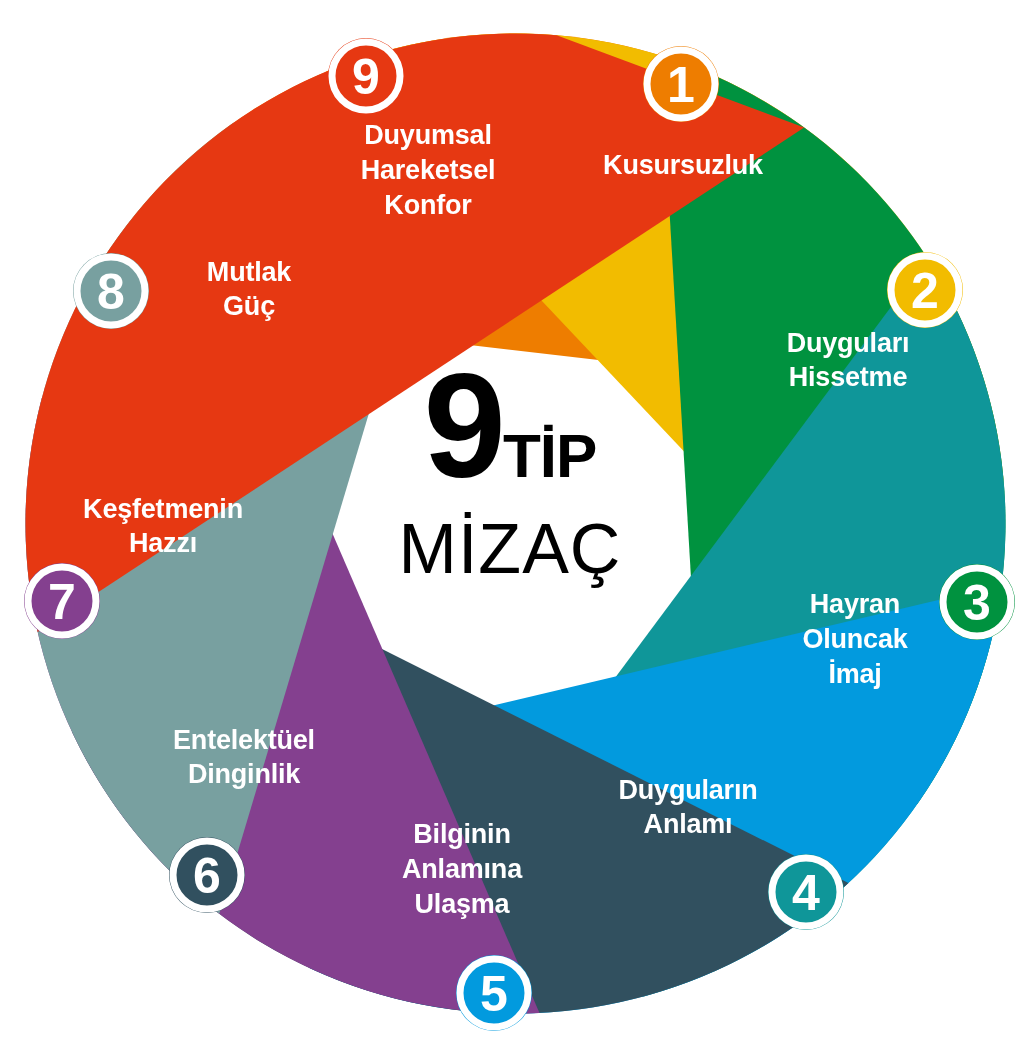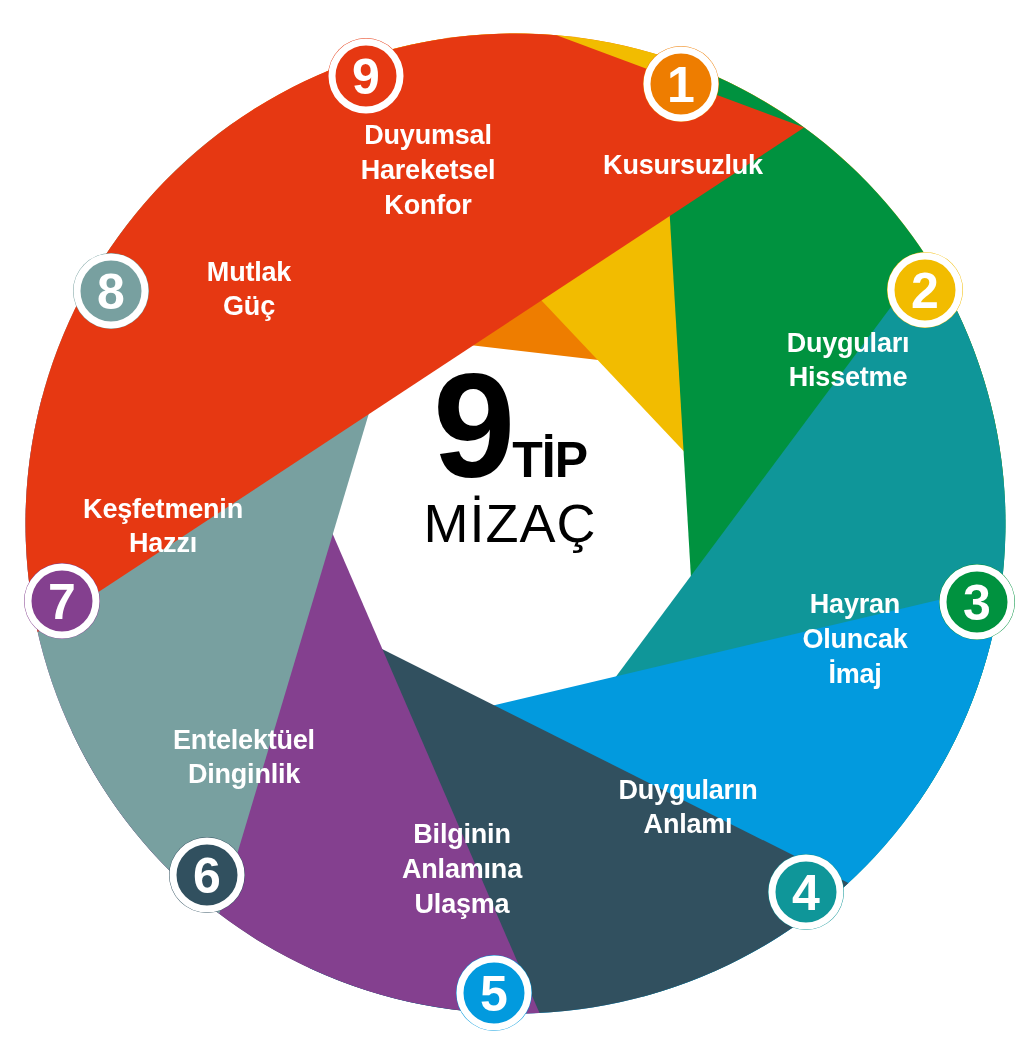--- a/index.html
+++ b/index.html
@@ -78,30 +78,30 @@
   .big-nine {
     font-family: "Liberation Sans", sans-serif;
     font-weight: bold;
     font-size: 148px;
     line-height: 0.92;
     letter-spacing: -5px;
   }
   .tip-word {
     font-family: "Liberation Sans", sans-serif;
     font-weight: bold;
-    font-size: 50px;
+    font-size: 62px;
     letter-spacing: -1px;
     margin-left: 2px;
   }
   .mizac-word {
     font-family: "Liberation Sans", sans-serif;
     font-weight: normal;
-    font-size: 54px;
+    font-size: 70px;
     letter-spacing: 1px;
-    margin-top: 2px;
+    margin-top: 20px;
     line-height: 1;
   }
   .modeli-word {
     font-family: "Liberation Sans", sans-serif;
     font-weight: bold;
     font-size: 74px;
     letter-spacing: 0px;
     margin-top: 6px;
     line-height: 1;
   }

